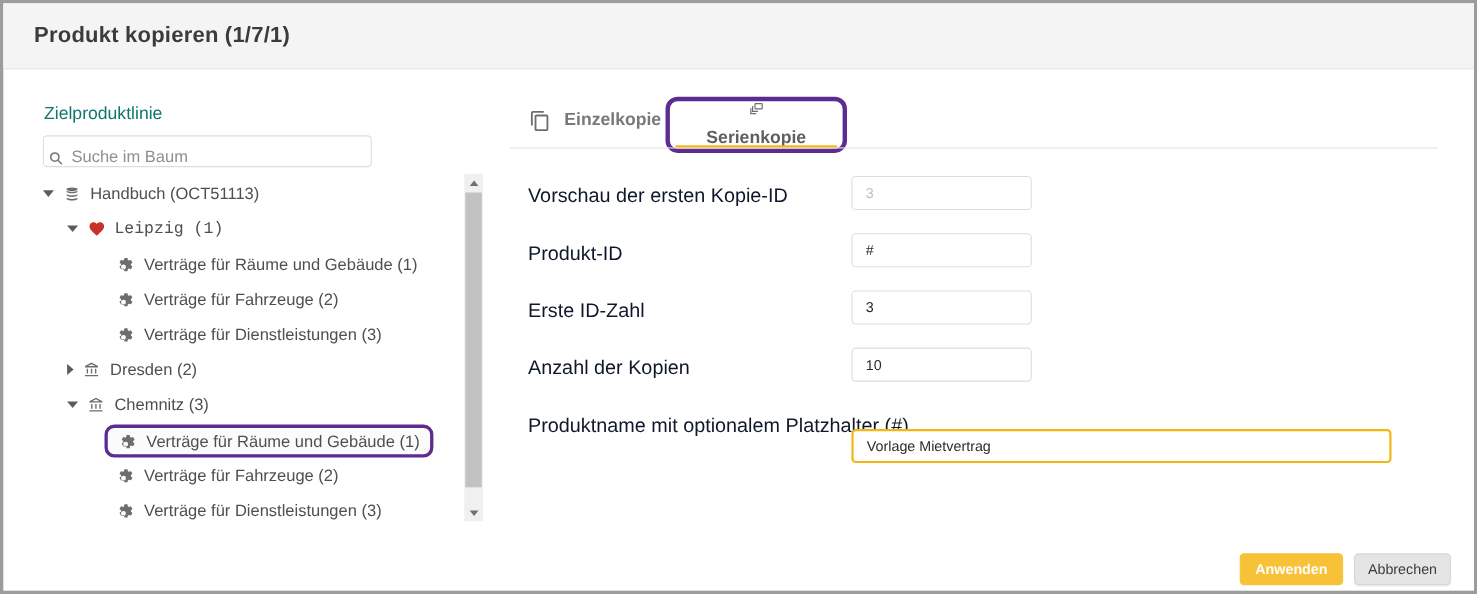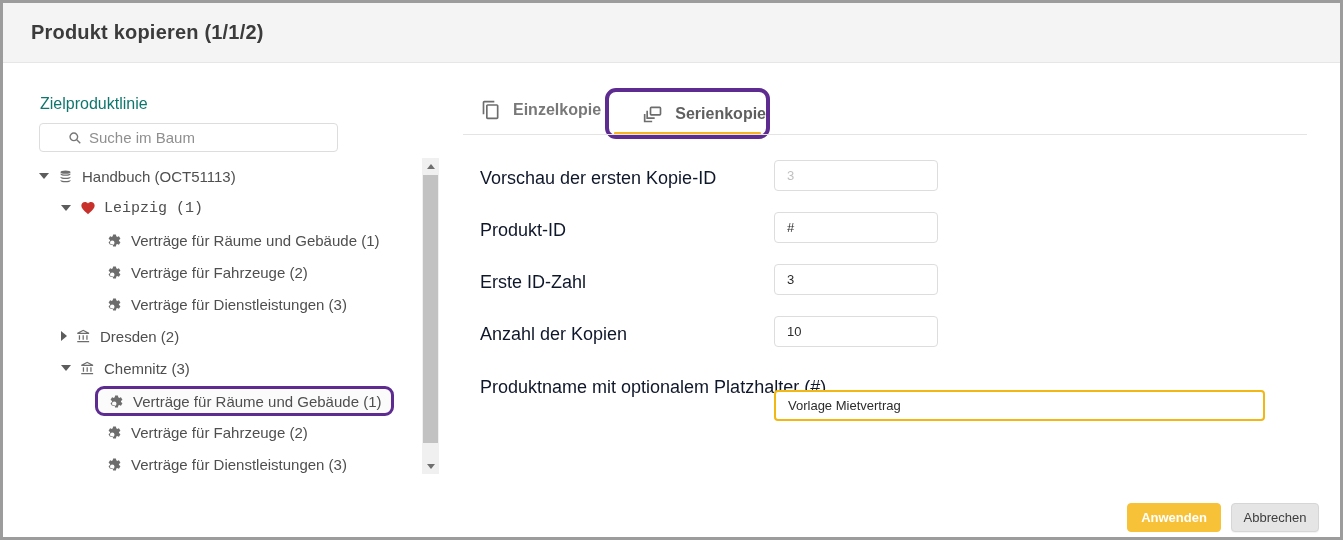--- a/index.html
+++ b/index.html
@@ -18,21 +18,21 @@
     display:flex; align-items:center; padding-left:28px;
   }
   .hdr-title { font-size:20px; font-weight:700; color:#3b3b3b; letter-spacing:.2px; }
 
   
   .section-label { position:absolute; left:37px; top:92px; font-size:16px; color:#0f766e; }
 
   .search-box {
     position:absolute; left:36px; top:120px; width:299px; height:29px;
     border:1px solid #ddd; border-radius:4px; background:#fff;
-    display:flex; align-items:center; padding-left:28px; gap:7px;
+    display:flex; align-items:flex-end; padding-left:4px; gap:7px;
   }
   .search-box svg { flex:0 0 auto; }
   .search-input {
     border:none; outline:none; flex:1; font-size:15px; color:#3c3c3c;
     font-family:"Liberation Sans", sans-serif; background:transparent;
   }
   .search-input::placeholder { color:#8f8f8f; opacity:1; }
 
   .tree-row {
     position:absolute; height:26px; display:flex; align-items:center; gap:8px;
@@ -63,21 +63,21 @@
   
   .tab {
     position:absolute; display:flex; align-items:center; gap:12px; cursor:pointer;
   }
   .tab-label { font-size:16px; font-weight:700; color:#787878; }
   .tab.active .tab-label { color:#5f5f5f; }
 
   .tab-annotation {
     position:absolute; left:602px; top:85px; width:165px; height:51px;
     border:4px solid #5e2b91; border-radius:11px; background:#fff;
-    display:flex; align-items:center; justify-content:flex-end; gap:12px;
+    display:flex; align-items:center; justify-content:space-between; gap:12px;flex-direction:column;
   }
   .tab-underline {
     position:absolute; left:5px; right:5px; bottom:0; height:3px; background:#f6b51e; border-radius:1px;
   }
 
   .panel-divider { position:absolute; left:460px; right:33px; top:131px; height:1px; background:#e4e4e4; }
 
   
   .f-label { position:absolute; left:477px; font-size:18px; color:#0f172a; }
   .f-input {
@@ -98,21 +98,21 @@
   }
   .btn-apply { left:1124px; width:94px; background:#f8c238; border:1px solid #f8c238; color:#fff; font-weight:700; }
   .btn-cancel { left:1228px; width:88px; background:#e5e5e5; border:1px solid #d6d6d6; color:#3d3d3d; box-shadow:0 1px 1px rgba(0,0,0,.05); }
 </style>
 </head>
 <body>
 
 <div class="dialog">
 
   <div class="hdr">
-    <div class="hdr-title">Produkt kopieren (1/1/2)</div>
+    <div class="hdr-title">Produkt kopieren (1/7/1)</div>
   </div>
 
   <div class="section-label">Zielproduktlinie</div>
 
   <div class="search-box">
     <svg width="14" height="14" viewBox="0 0 24 24" fill="none" stroke="#777" stroke-width="2.4">
       <circle cx="10" cy="10" r="6.5"></circle>
         <line x1="15" y1="15" x2="21" y2="21"></line>
     </svg>
     <input class="search-input" placeholder="Suche im Baum" style="">

